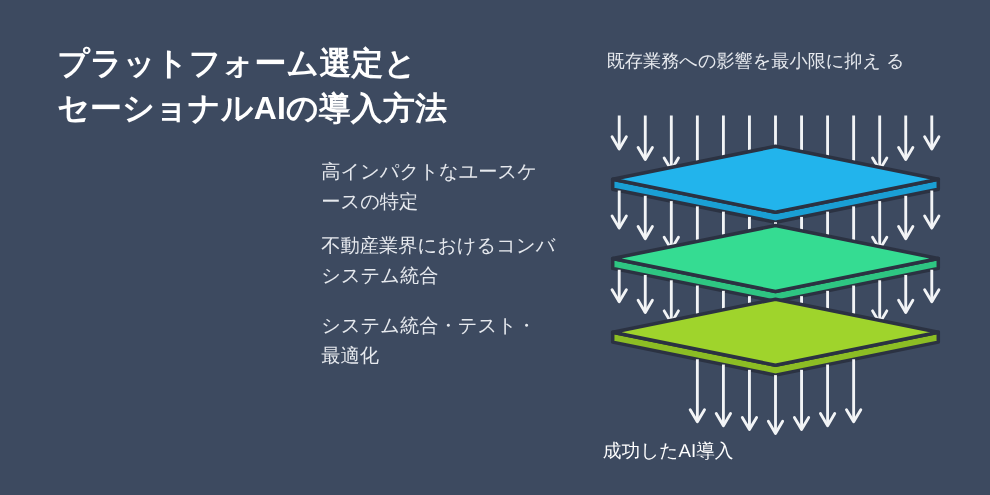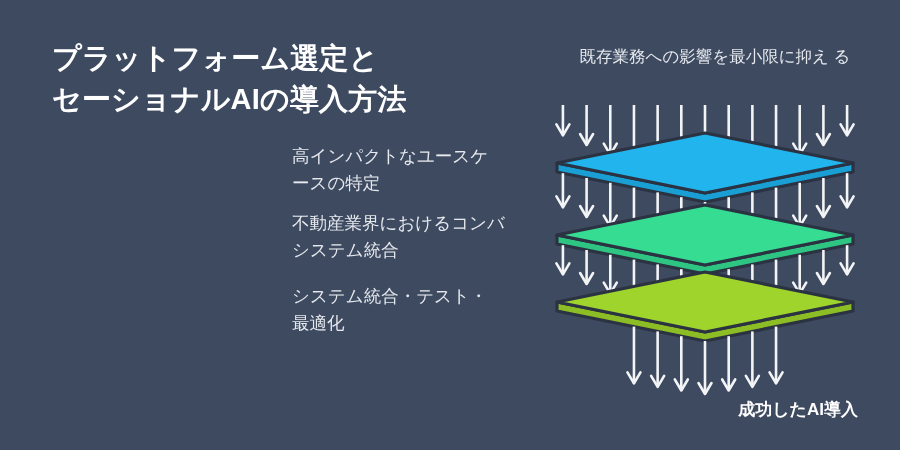--- a/index.html
+++ b/index.html
@@ -42,38 +42,38 @@
     white-space: pre-line;
     font-weight: 400;
   }
   #step-1 { top: 143px; }
   #step-2 { top: 210px; }
   #step-3 { top: 283px; }
 
   
   #top-caption {
     position: absolute;
-    left: 560px;
+    left: 532px;
     top: 44px;
     width: 310px;
     text-align: center;
     color: #e6e9ee;
     font-size: 16.5px;
     line-height: 1.5;
     font-weight: 400;
   }
   #bottom-caption {
     position: absolute;
     left: 548px;
     top: 398px;
     width: 310px;
-    text-align: right;
+    text-align: left;
     color: #ffffff;
     font-size: 17px;
-    font-weight: bold;
+    font-weight: normal;
     line-height: 1.4;
   }
 
   
   #diagram {
     position: absolute;
     left: 520px;
     top: 0px;
     width: 380px;
     height: 450px;

